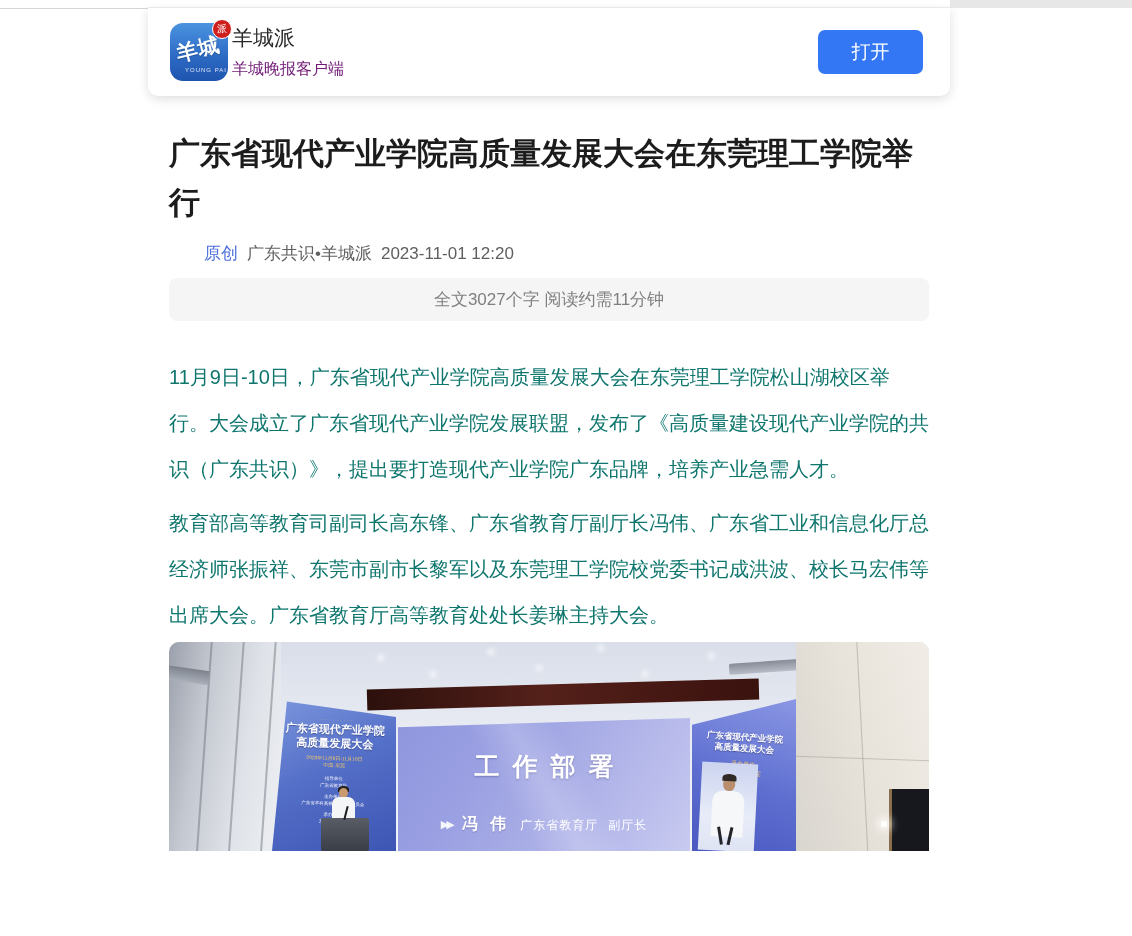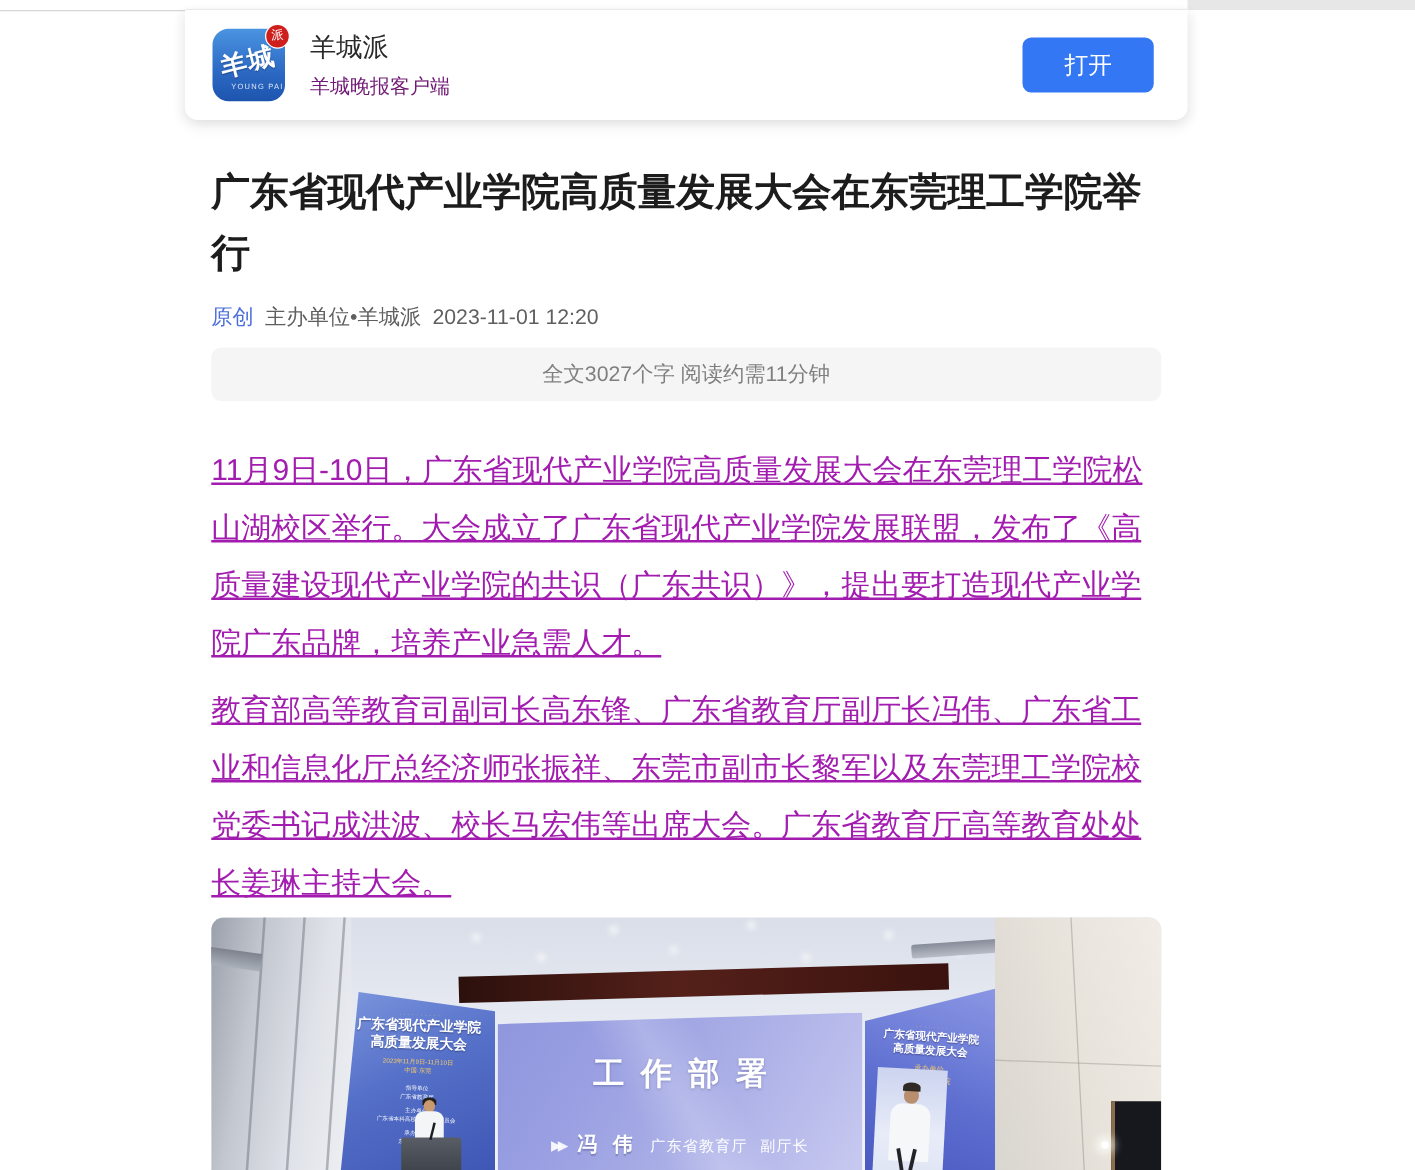--- a/index.html
+++ b/index.html
@@ -19,34 +19,34 @@
     border-top:1px solid #e9e9e9; border-radius:0 0 10px 10px;
     box-shadow:0 5px 12px rgba(0,0,0,.07), -4px 2px 8px rgba(0,0,0,.03), 4px 2px 8px rgba(0,0,0,.03);
     display:flex; align-items:center; padding:0 27px 0 22px; }
   .app-icon { position:relative; width:58px; height:58px; border-radius:13px;
     background:linear-gradient(180deg,#4a94e0 0%,#2e6cc6 55%,#1d54ae 100%); flex:0 0 auto; overflow:visible; }
   .app-icon .cn { position:absolute; left:6px; top:12px; width:46px; color:#fff; font-weight:bold;
     font-size:21px; letter-spacing:1px; transform:rotate(-14deg); text-shadow:0 1px 1px rgba(0,0,0,.25); }
   .app-icon .en { position:absolute; left:15px; bottom:8px; color:rgba(255,255,255,.85); font-size:6px; letter-spacing:1px; }
   .app-badge { position:absolute; right:-4px; top:-4px; width:20px; height:20px; border-radius:50%;
     background:#cf1f1d; border:1px solid #fff; color:#fff; font-size:10px; line-height:18px; text-align:center; }
-  .app-text { margin-left:20px; }
+  .app-text { margin-left:4px; }
   .app-name { font-size:21px; color:#2a2a2a; }
   .app-sub { margin-top:7px; font-size:16px; color:#701a75; }
   .open-btn { margin-left:auto; width:105px; height:44px; border:none; border-radius:7px;
     background:#3477f5; color:#fff; font-size:19px; font-family:inherit; cursor:pointer; }
 
   
   .article { padding:0 21px; }
   .article-title { margin-top:33px; font-size:31px; line-height:49px; font-weight:600; color:#1c1c1c; }
-  .byline { margin-top:15px; font-size:17px; color:#5f5f5f; display:flex; align-items:center; gap:9px; }
+  .byline { margin-top:15px; font-size:17px; color:#5f5f5f; display:flex; align-items:center; gap:9px;margin-left:35px; }
   .tag-original { color:#4a6edc; }
   .meta-bar { margin-top:13px; height:43px; line-height:43px; background:#f5f5f5; border-radius:8px;
     text-align:center; font-size:17px; color:#7f7f7f; }
-  .para { margin-top:0; font-size:24px; line-height:46px; color:#a21caf;text-decoration:underline; }
+  .para { margin-top:0; font-size:20px; line-height:46px; color:#0f766e; }
   .para.first { margin-top:33px; }
   .para + .para { margin-top:8px; }
 
   
   .photo { position:relative; margin-top:4px; width:760px; height:209px; border-radius:10px 10px 0 0;
     overflow:hidden; background:linear-gradient(180deg,#d9dee9 0%,#e9ecf3 45%,#f3f4f7 100%); }
   .ph-lights { position:absolute; left:0; top:0; width:4px; height:4px; border-radius:50%; background:rgba(255,255,255,.95);
     box-shadow:210px 14px 5px 1px rgba(255,255,255,.9), 262px 30px 5px 1px rgba(255,255,255,.85),
       320px 8px 5px 1px rgba(255,255,255,.95), 368px 24px 5px 1px rgba(255,255,255,.8),
       430px 4px 5px 1px rgba(255,255,255,.9), 474px 30px 5px 1px rgba(255,255,255,.85),
@@ -131,21 +131,21 @@
         <div class="app-sub">羊城晚报客户端</div>
       </div>
       <button class="open-btn">打开</button>
     </div>
 
     <div class="article">
       <h1 class="article-title">广东省现代产业学院高质量发展大会在东莞理工学院举行</h1>
 
       <div class="byline">
         <span class="tag-original">原创</span>
-        <span>主办单位•羊城派</span>
+        <span>广东共识•羊城派</span>
         <span>2023-11-01 12:20</span>
       </div>
 
       <div class="meta-bar">全文3027个字 阅读约需11分钟</div>
 
       <p class="para first">11月9日-10日，广东省现代产业学院高质量发展大会在东莞理工学院松山湖校区举行。大会成立了广东省现代产业学院发展联盟，发布了《高质量建设现代产业学院的共识（广东共识）》，提出要打造现代产业学院广东品牌，培养产业急需人才。</p>
       <p class="para">教育部高等教育司副司长高东锋、广东省教育厅副厅长冯伟、广东省工业和信息化厅总经济师张振祥、东莞市副市长黎军以及东莞理工学院校党委书记成洪波、校长马宏伟等出席大会。广东省教育厅高等教育处处长姜琳主持大会。</p>
 
       <div class="photo">
         <div class="ph-lights"></div>

